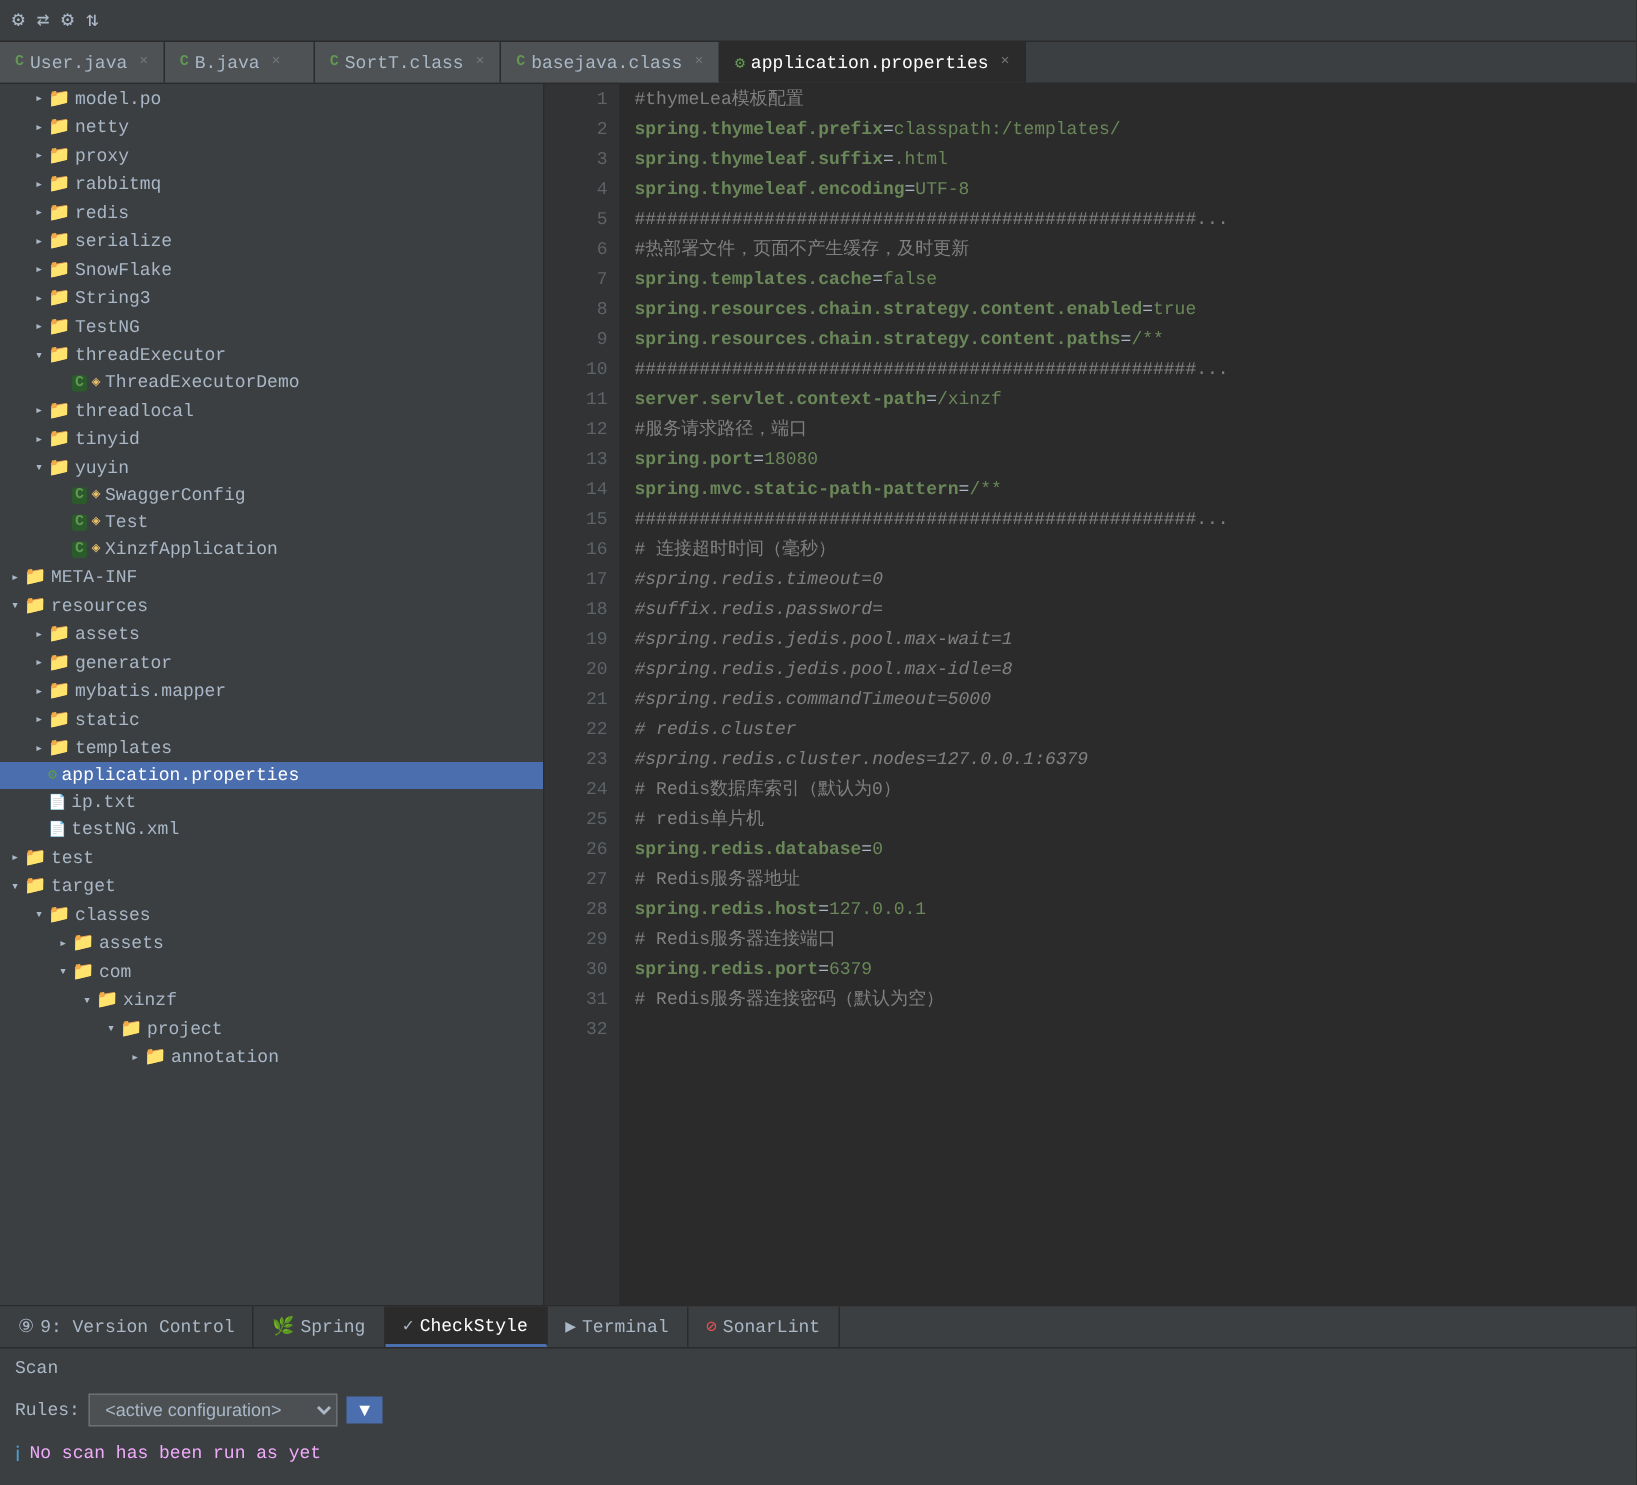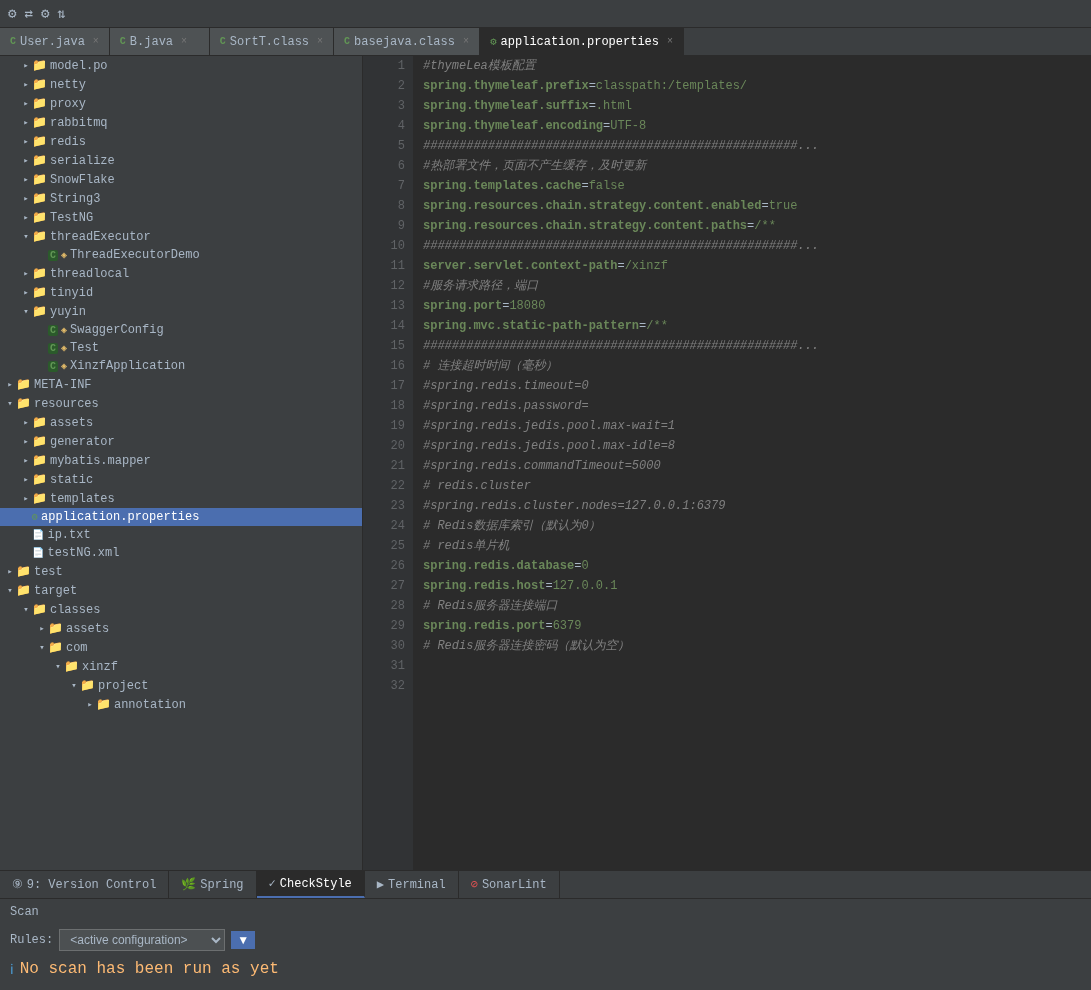--- a/index.html
+++ b/index.html
@@ -35,39 +35,39 @@
     .icon-class { color: #629755; font-weight: bold; font-size: 10px; }
     
     
     .editor { flex: 1; background: #2b2b2b; overflow-y: auto; display: flex; }
     .line-numbers { width: 50px; background: #313335; padding: 0; text-align: right; user-select: none; }
     .line-number { padding: 0 8px 0 0; color: #606366; font-size: 12px; line-height: 20px; height: 20px; display: block; }
     .code-content { flex: 1; padding: 0 0 0 10px; }
     .code-line { height: 20px; line-height: 20px; white-space: pre; font-size: 12px; }
     
     
-    .comment { color: #808080; font-style: italic; }
+    .comment { color: #808080; }
     .key { color: #6a8759; font-weight: bold; }
     .value { color: #6a8759; }
     .commented { color: #808080; font-style: italic; }
     
     
     .bottom-panel { height: 120px; background: #3c3f41; border-top: 1px solid #2b2b2b; display: flex; flex-direction: column; }
     .bottom-tabs { display: flex; height: 28px; background: #3c3f41; border-bottom: 1px solid #2b2b2b; }
     .bottom-tab { padding: 0 12px; display: flex; align-items: center; gap: 4px; font-size: 12px; cursor: pointer; color: #a9b7c6; border-right: 1px solid #2b2b2b; }
     .bottom-tab.active { background: #2b2b2b; color: #ffffff; border-bottom: 2px solid #4b6eaf; }
     
     .scan-area { padding: 6px 10px; font-size: 12px; color: #a9b7c6; }
     .rules-row { display: flex; align-items: center; gap: 6px; padding: 4px 10px; }
     .rules-label { font-size: 12px; color: #a9b7c6; }
     .rules-select { background: #4c5052; color: #a9b7c6; border: 1px solid #6c6f70; padding: 2px 20px 2px 6px; font-size: 12px; min-width: 160px; }
     .rules-dropdown-btn { background: #4b6eaf; border: none; color: white; padding: 2px 6px; cursor: pointer; font-size: 12px; }
     .info-row { display: flex; align-items: center; gap: 6px; padding: 4px 10px; }
     .info-icon { color: #4b9cd3; font-size: 14px; }
-    .info-text { font-size: 16px; color: #fdba74; }
+    .info-text { font-size: 12px; color: #f0abfc; }
     
     
     .status-bar { height: 22px; background: #3c3f41; display: flex; align-items: center; padding: 0 10px; font-size: 11px; color: #a9b7c6; border-top: 1px solid #2b2b2b; }
 
     ::-webkit-scrollbar { width: 8px; height: 8px; }
     ::-webkit-scrollbar-track { background: #3c3f41; }
     ::-webkit-scrollbar-thumb { background: #5a5d60; border-radius: 4px; }
   </style>
 </head>
 <body>
@@ -377,29 +377,30 @@
           <div class="code-line"><span class="key">spring.resources.chain.strategy.content.enabled</span><span style="color:#a9b7c6;">=</span><span class="value">true</span></div>
           <div class="code-line"><span class="key">spring.resources.chain.strategy.content.paths</span><span style="color:#a9b7c6;">=</span><span class="value">/**</span></div>
           <div class="code-line"><span class="comment">####################################################...</span></div>
           <div class="code-line"><span class="key">server.servlet.context-path</span><span style="color:#a9b7c6;">=</span><span class="value">/xinzf</span></div>
           <div class="code-line"><span class="comment">#服务请求路径，端口</span></div>
           <div class="code-line"><span class="key">spring.port</span><span style="color:#a9b7c6;">=</span><span class="value">18080</span></div>
           <div class="code-line"><span class="key">spring.mvc.static-path-pattern</span><span style="color:#a9b7c6;">=</span><span class="value">/**</span></div>
           <div class="code-line"><span class="comment">####################################################...</span></div>
           <div class="code-line"><span class="comment"># 连接超时时间（毫秒）</span></div>
           <div class="code-line"><span class="commented">#spring.redis.timeout=0</span></div>
-          <div class="code-line"><span class="commented">#spring.redis.password=</span></div>
+          <div class="code-line"><span class="commented">#suffix.redis.password=</span></div>
           <div class="code-line"><span class="commented">#spring.redis.jedis.pool.max-wait=1</span></div>
           <div class="code-line"><span class="commented">#spring.redis.jedis.pool.max-idle=8</span></div>
           <div class="code-line"><span class="commented">#spring.redis.commandTimeout=5000</span></div>
           <div class="code-line"><span class="commented"># redis.cluster</span></div>
           <div class="code-line"><span class="commented">#spring.redis.cluster.nodes=127.0.0.1:6379</span></div>
           <div class="code-line"><span class="comment"># Redis数据库索引（默认为0）</span></div>
           <div class="code-line"><span class="comment"># redis单片机</span></div>
           <div class="code-line"><span class="key">spring.redis.database</span><span style="color:#a9b7c6;">=</span><span class="value">0</span></div>
+          <div class="code-line"><span class="comment"># Redis服务器地址</span></div>
           <div class="code-line"><span class="key">spring.redis.host</span><span style="color:#a9b7c6;">=</span><span class="value">127.0.0.1</span></div>
           <div class="code-line"><span class="comment"># Redis服务器连接端口</span></div>
           <div class="code-line"><span class="key">spring.redis.port</span><span style="color:#a9b7c6;">=</span><span class="value">6379</span></div>
           <div class="code-line"><span class="comment"># Redis服务器连接密码（默认为空）</span></div>
         </div>
     </div>
   </div>
 
   <div class="bottom-panel">
     <div class="bottom-tabs">

